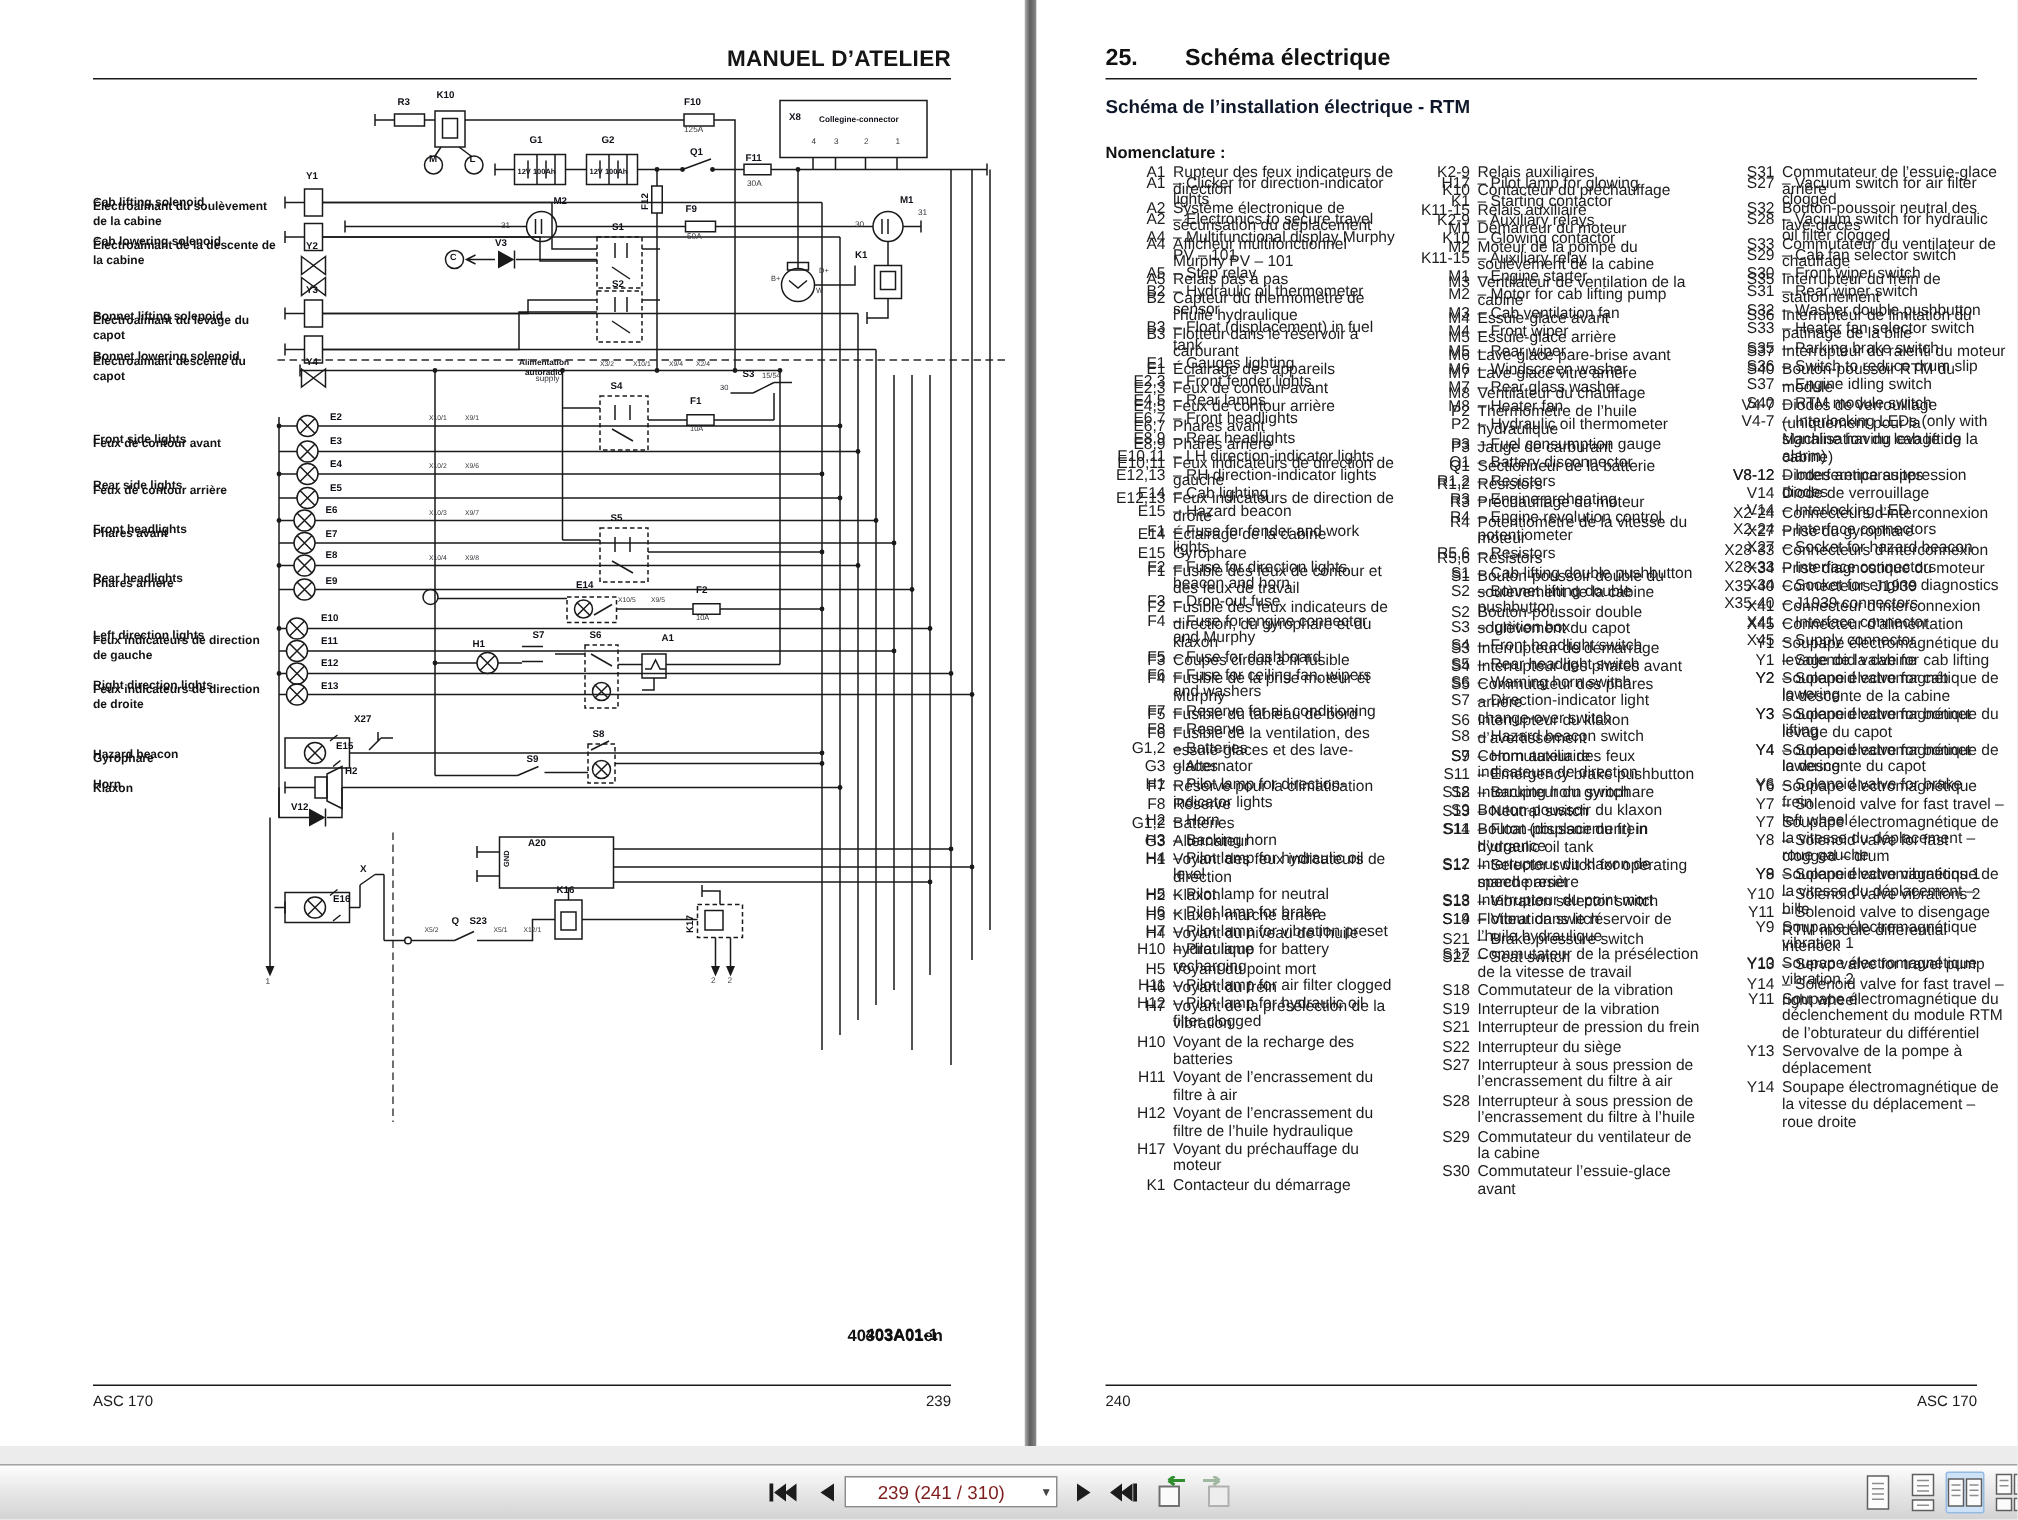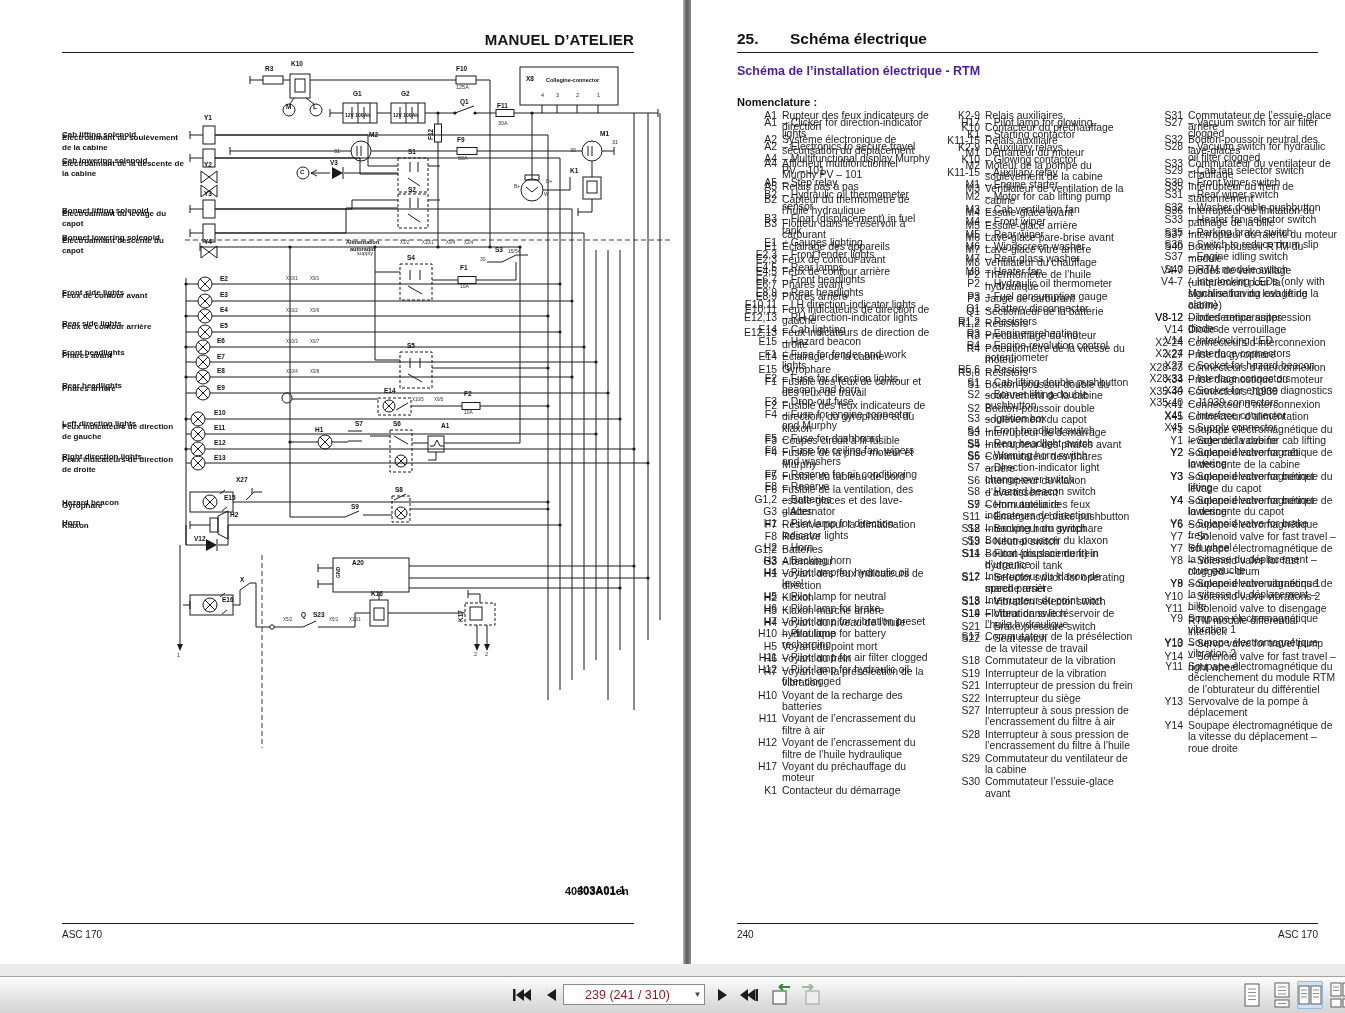--- a/index.html
+++ b/index.html
@@ -28,21 +28,21 @@
   .side-label span{position:absolute;left:0;top:0;display:block;width:122px;}
   .side-label .sl-fr{top:3px;}
   .dwg{position:absolute;top:884px;left:565px;width:120px;height:16px;}
   .dwg span{position:absolute;top:0;font-size:11px;font-weight:bold;color:#111;}
   .dwg .da{left:12px;} .dwg .db{left:0;top:1px;}
 
   
   .rp-head{position:absolute;top:30px;left:46px;font-size:15.5px;font-weight:bold;color:#111;}
   .rp-head .secno{display:inline-block;width:53px;}
   .rp-rule{position:absolute;top:52px;left:46px;width:581px;height:1px;background:#1a1a1a;}
-  .rp-sub{position:absolute;top:64px;left:46px;font-size:12.5px;font-weight:bold;color:#4c1d95;}
+  .rp-sub{position:absolute;top:64px;left:46px;font-size:12.5px;font-weight:bold;color:#0f172a;}
   .rp-nom{position:absolute;top:96px;left:46px;font-size:11px;font-weight:bold;color:#111;}
   .cols{position:absolute;top:110px;left:46px;width:600px;height:800px;overflow:hidden;display:flex;gap:9px;}
   .col{position:relative;width:194px;flex:none;}
   .layer{position:absolute;left:0;right:0;top:0;}
   .layer.en{top:7px;}
   .nom-item{display:grid;grid-template-columns:40px 1fr;column-gap:5px;margin-bottom:1px;
     font-size:10.4px;line-height:11.4px;color:#1d1d1d;}
   .nom-item .code{text-align:right;white-space:nowrap;}
   .rp-footrule{position:absolute;top:923px;left:46px;width:581px;height:1px;background:#1a1a1a;}
   .rp-foot-l{position:absolute;top:929px;left:46px;font-size:10px;color:#1a1a1a;}
@@ -423,20 +423,21 @@
           </div>
 
         <div class="dwg">
           <span class="db">40303A01en</span>
           <span class="da">403A01-1</span>
         </div>
       </div>
 
       <div class="lp-footrule"></div>
       <div class="lp-foot-l">ASC 170</div>
+      <div class="lp-foot-r">239</div>
     </div>
 
     <div class="page-gap"></div>
 
     <div class="page page-right">
       <div class="rp-head">
         <span class="secno">25.</span><span>Schéma électrique</span>
       </div>
       <div class="rp-rule"></div>
       <div class="rp-sub">Schéma de l’installation électrique - RTM</div>

